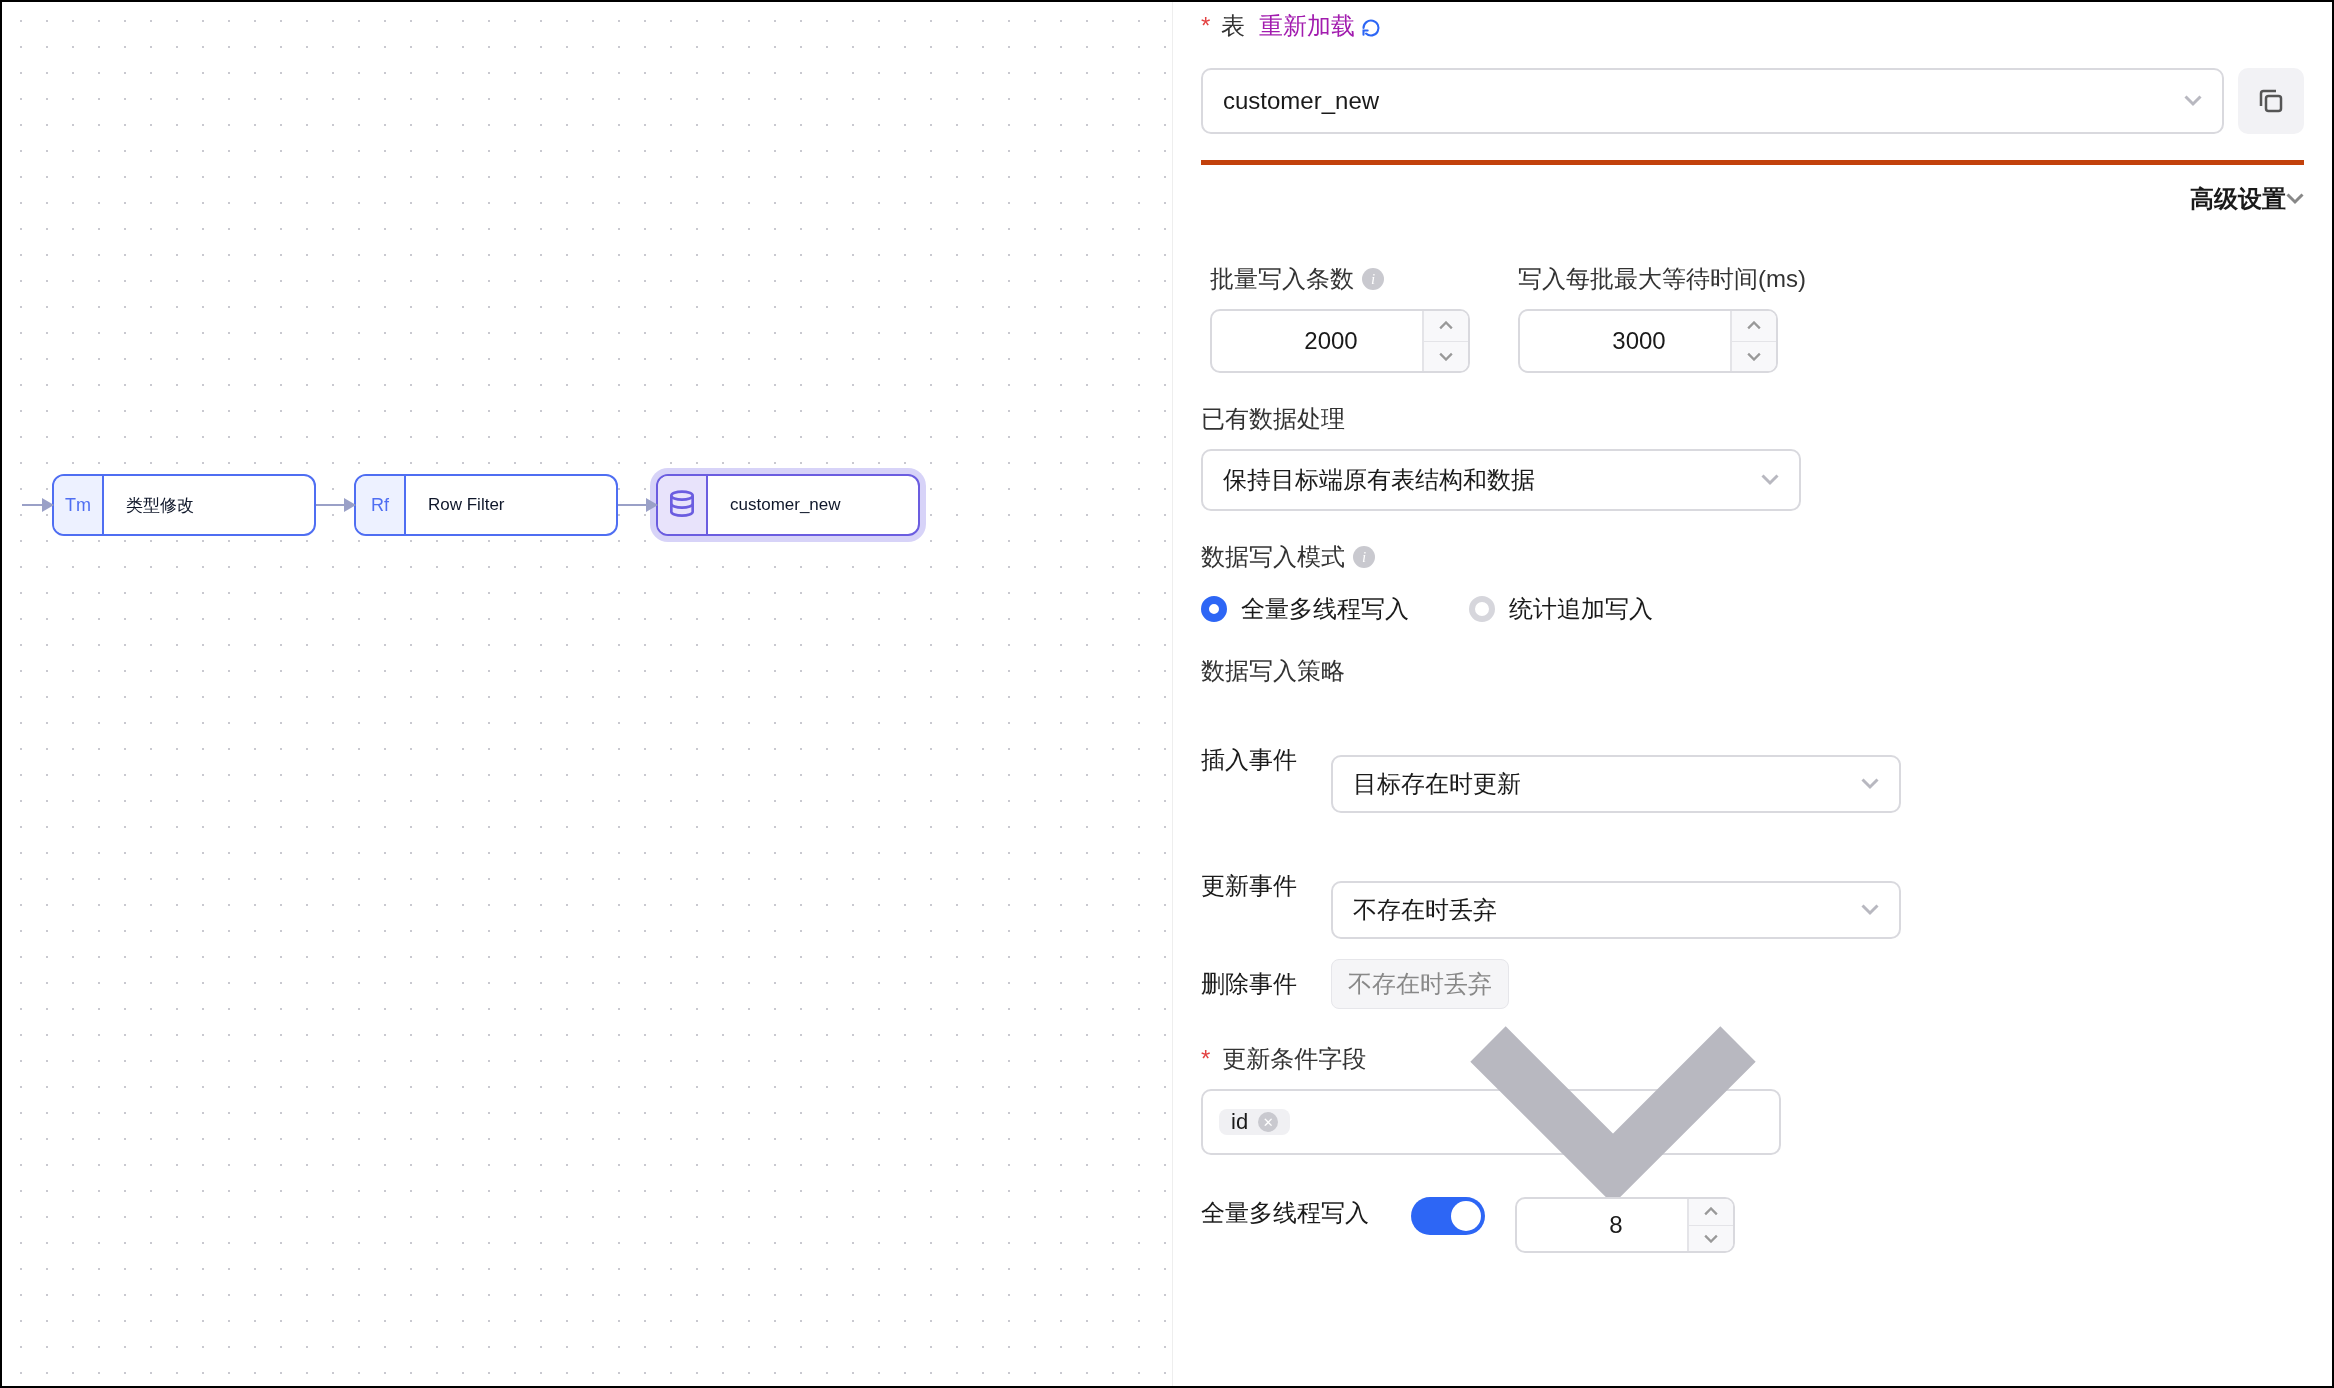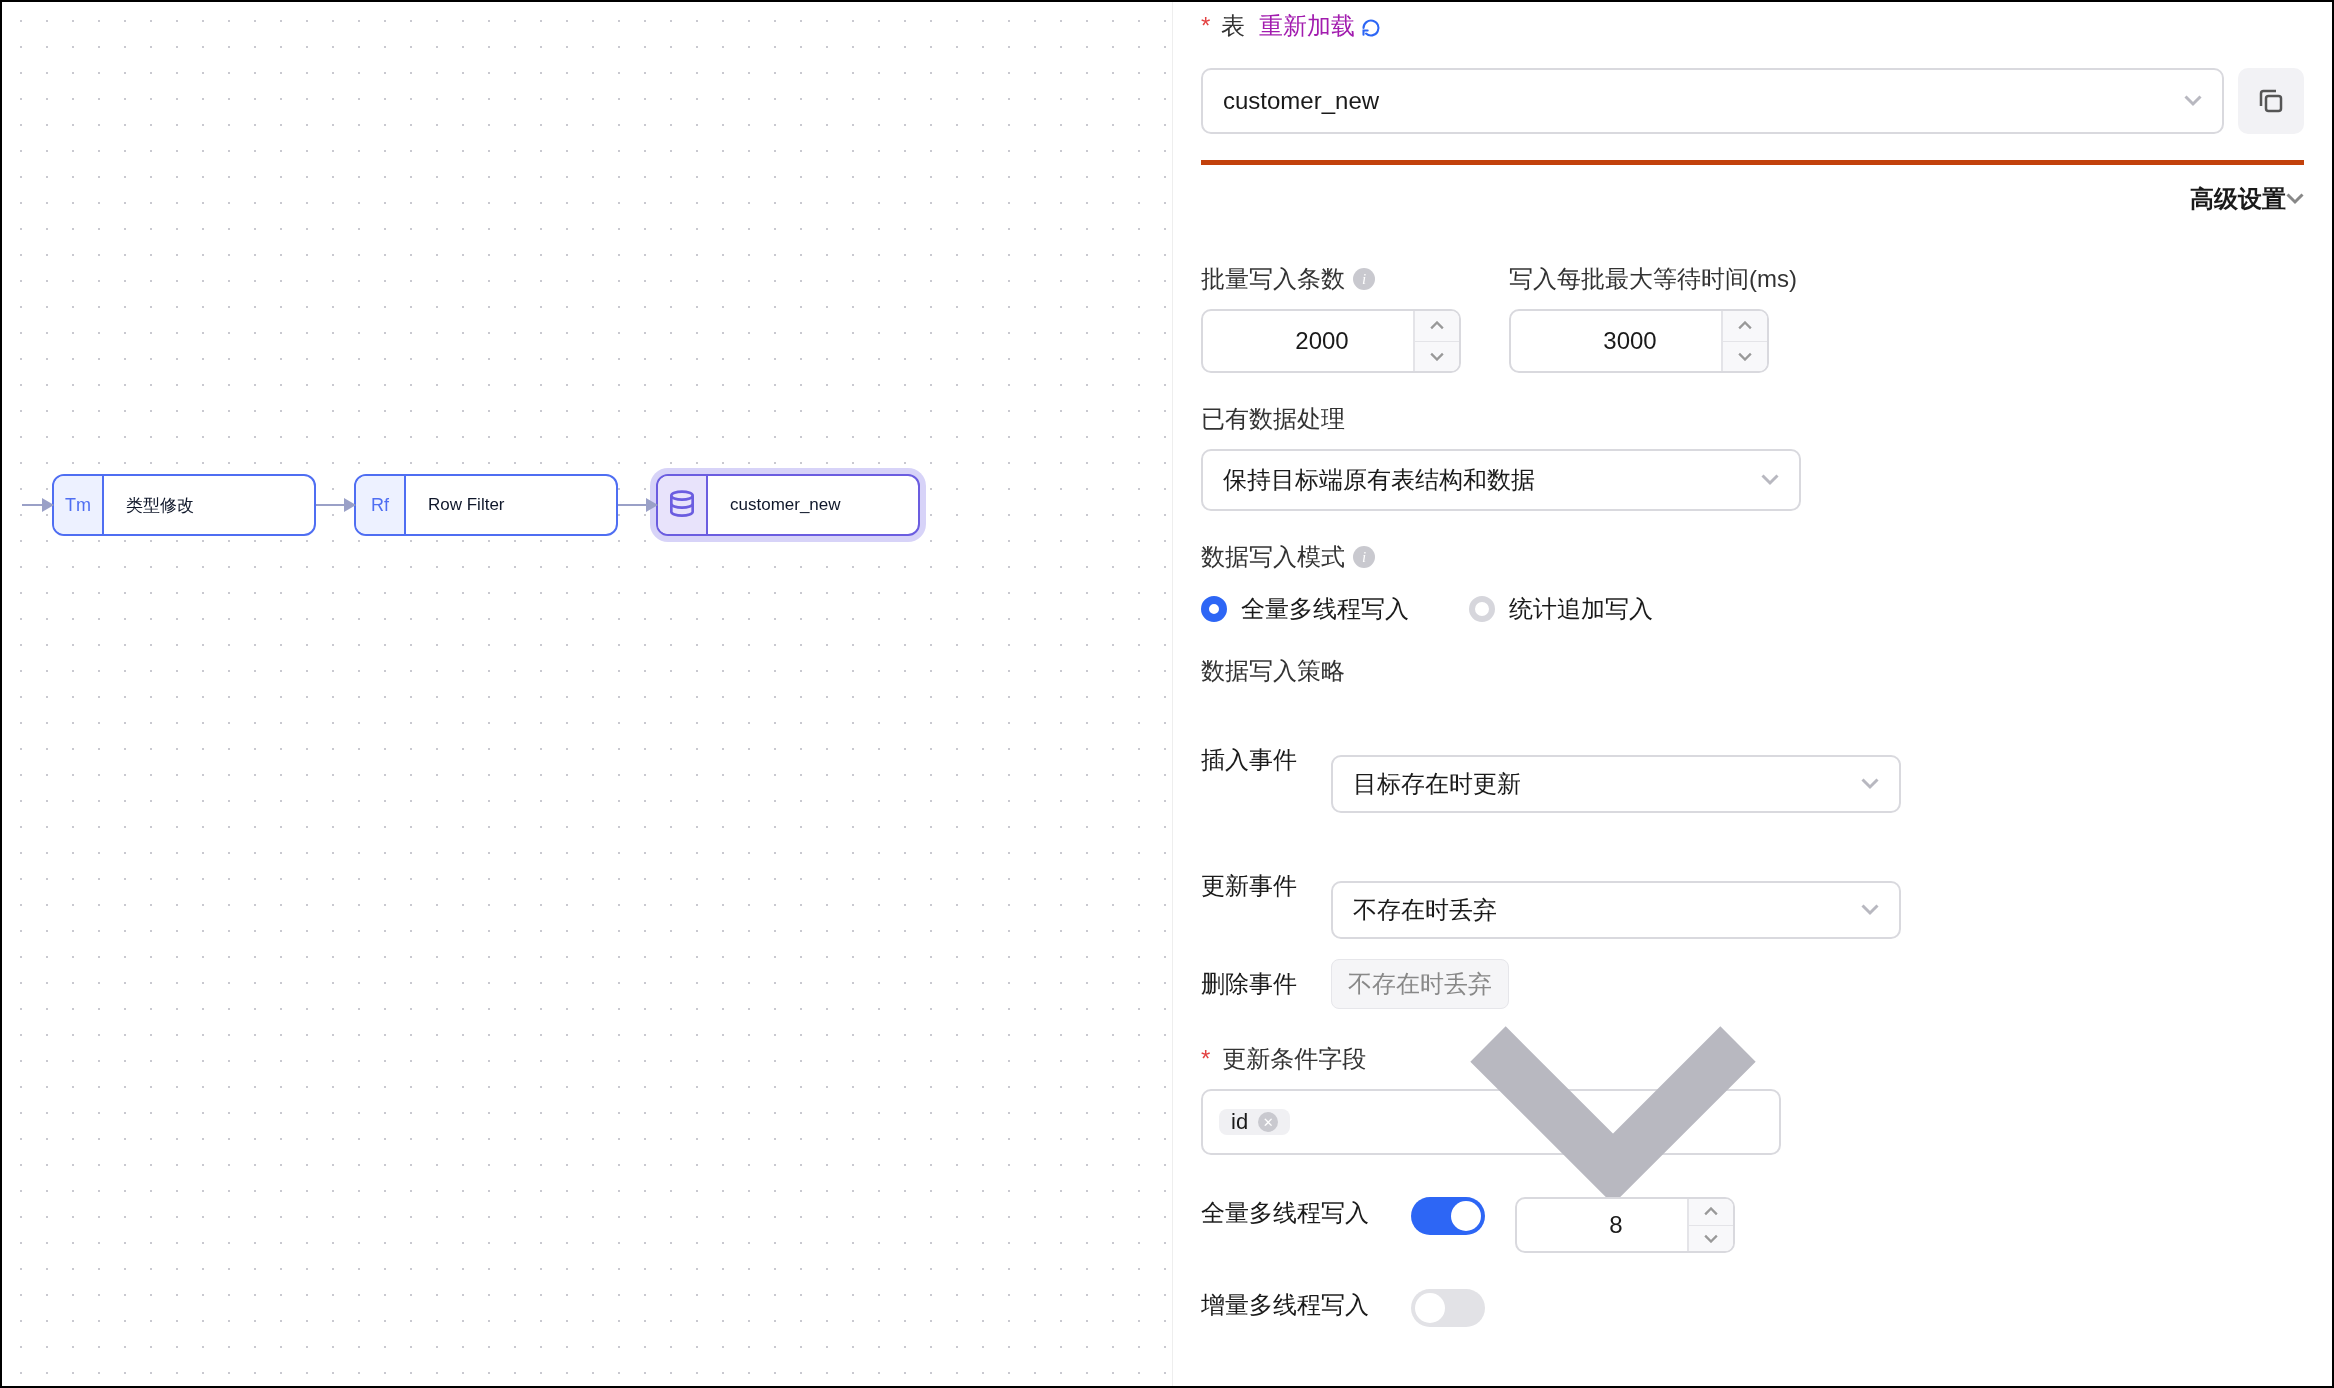--- a/index.html
+++ b/index.html
@@ -166,21 +166,21 @@
   gap: 8px;
 }
 .info-icon {
   width: 22px; height: 22px; border-radius: 50%;
   background: #c9c9cf;
   color: #fff;
   display: inline-flex; align-items: center; justify-content: center;
   font-size: 15px; font-style: italic; font-family: Georgia, serif;
 }
 
-.two-col { display: flex; gap: 48px; }
+.two-col { display: flex; gap: 48px; margin-left: 9px; }
 .two-col .col { flex: 0 0 260px; }
 .two-col .field-label { margin-bottom: 14px; }
 
 .number-input {
   display: flex;
   border: 2px solid #d9d9de;
   border-radius: 10px;
   overflow: hidden;
   height: 64px;
   width: 260px;
@@ -500,21 +500,15 @@
             </div>
           <div class="step">
               <svg viewBox="0 0 12 8">
                 <path d="M1 2l5 5 5-5" fill="none" stroke="#999" stroke-width="2"></path>
               </svg>
             </div>
         </div>
       </div>
     </div>
 
-    <div class="switch-row" style="margin-top:36px">
-      <span class="sw-label">增量多线程写入</span>
-      <div class="switch off">
-        <div class="knob"></div>
-      </div>
-    </div>
 
   </div>
 </div>
 
 </body></html>

